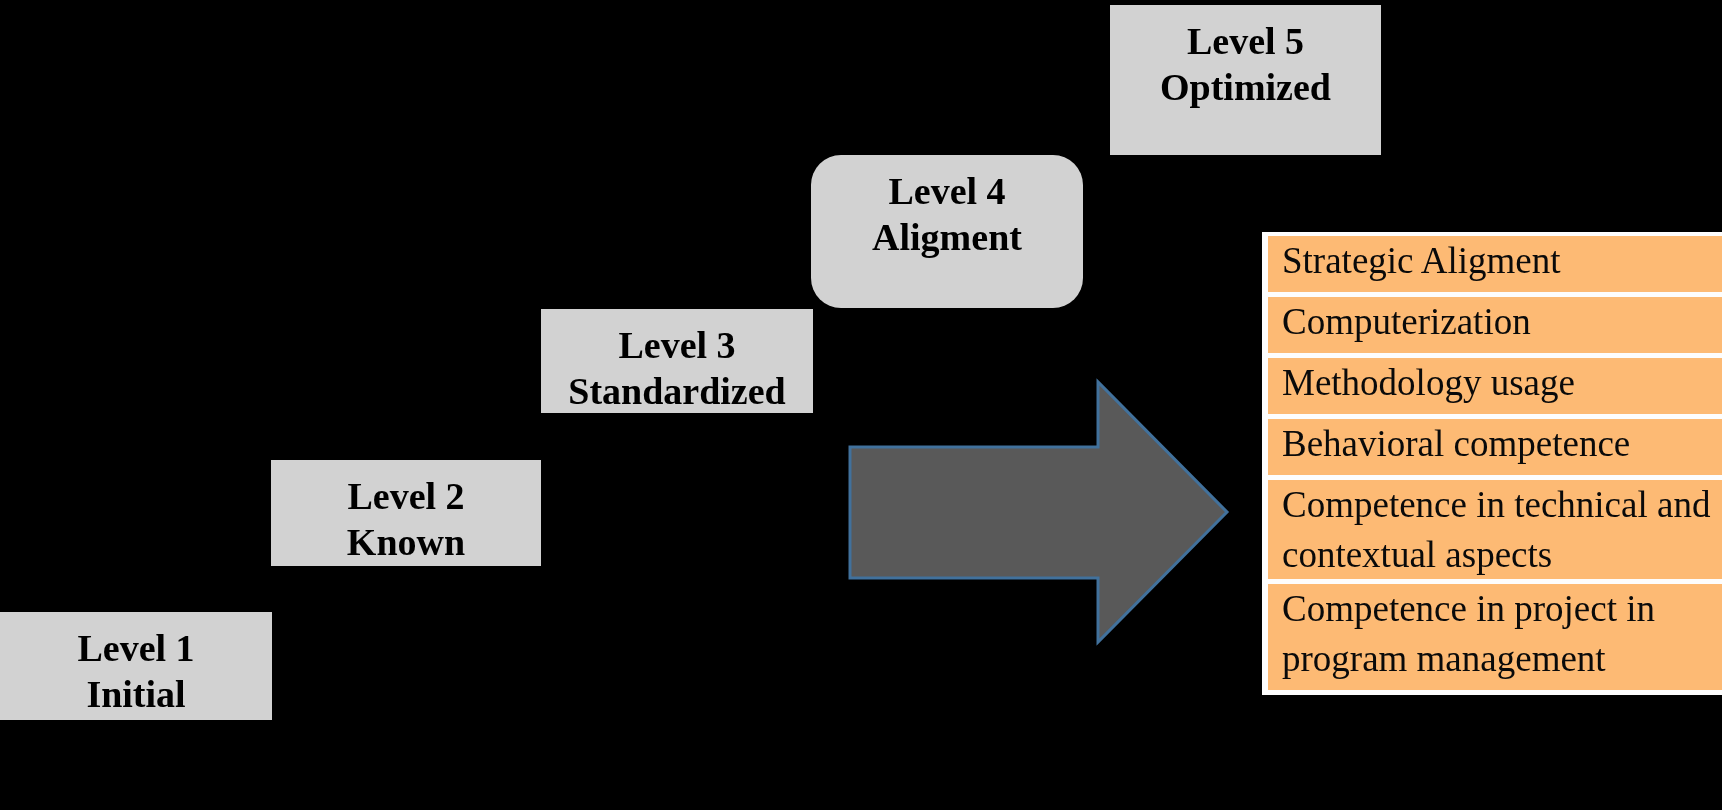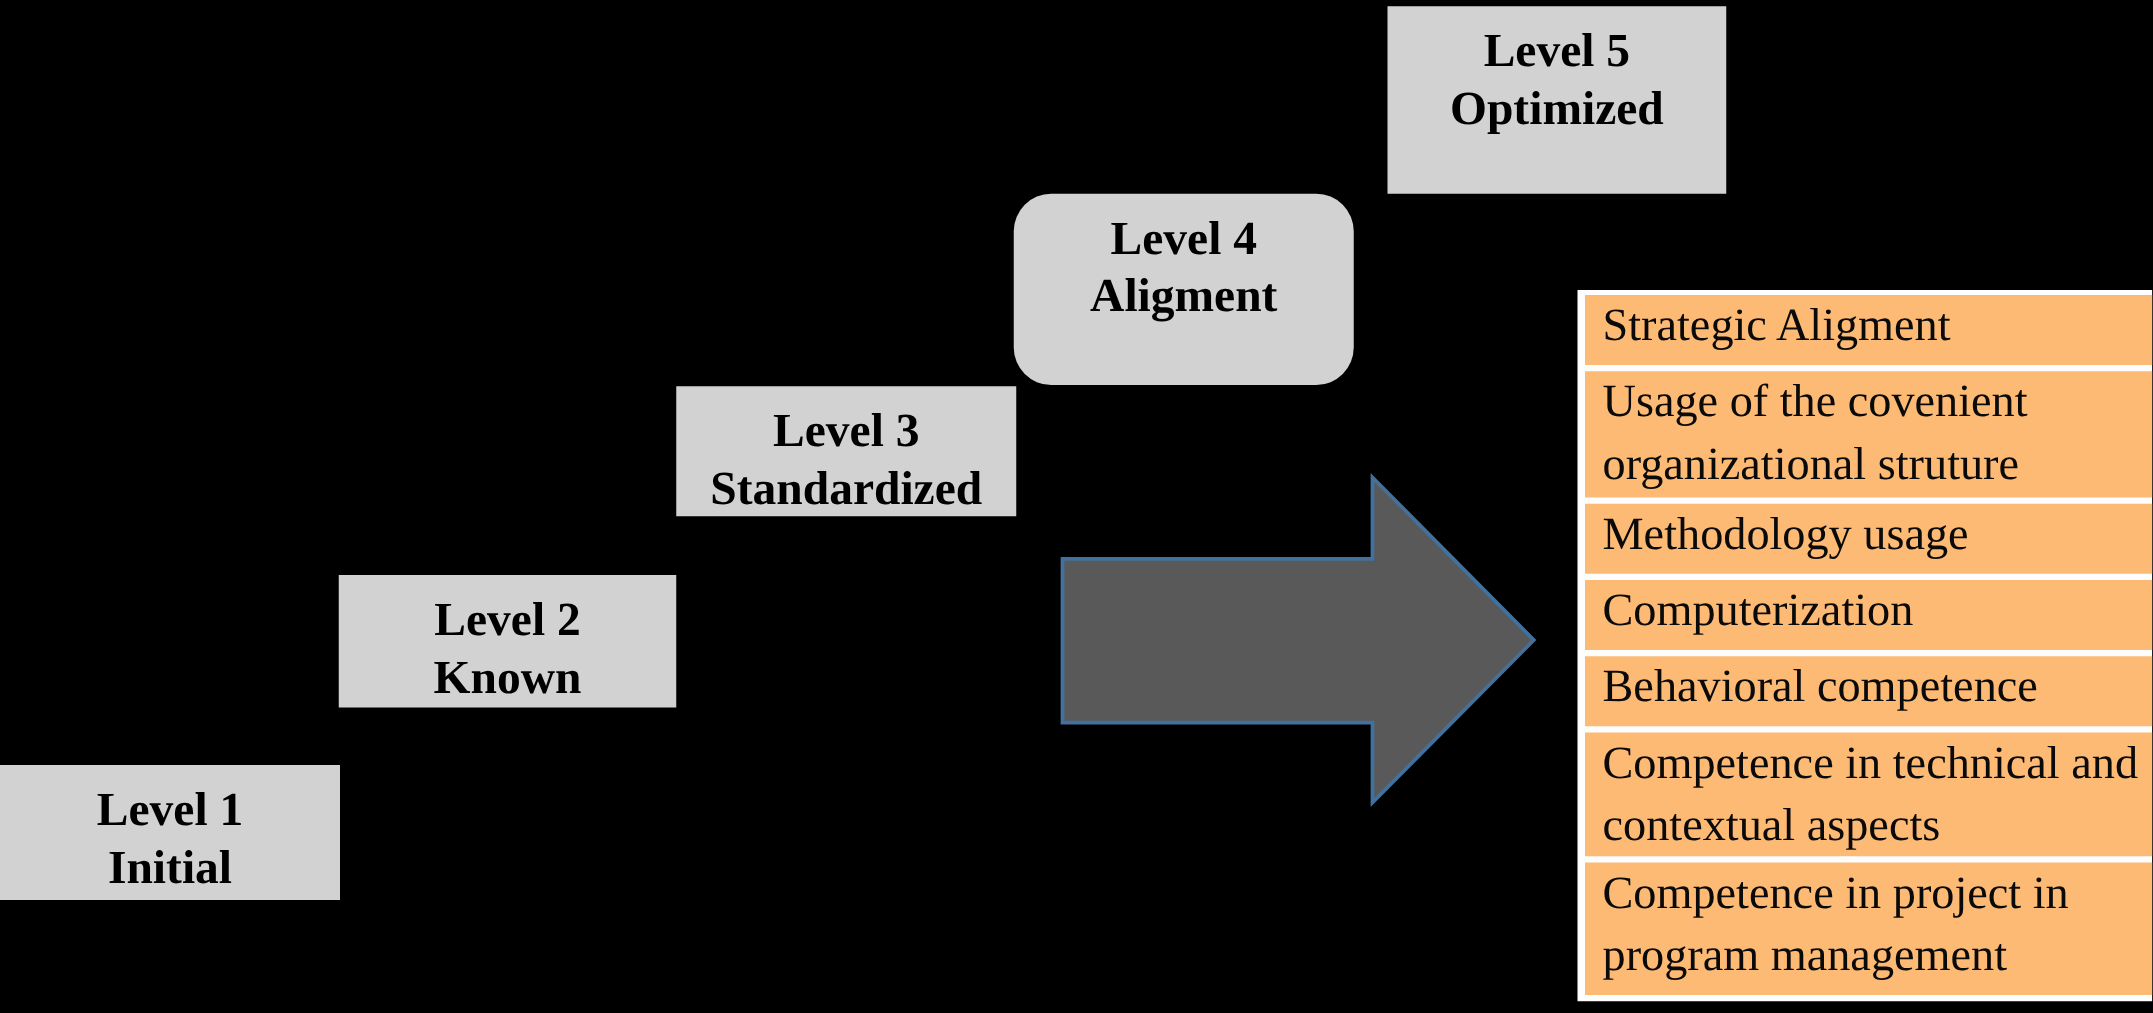--- a/index.html
+++ b/index.html
@@ -98,28 +98,25 @@
   </div>
 
   <svg class="arrow-svg" viewBox="0 0 1722 810">
     <polygon points="850,447 1098,447 1098,382 1227,512 1098,642 1098,578 850,578" stroke-width="3" fill="#595959" stroke="#41719C"></polygon>
   </svg>
 
   <div class="factors-table">
     <div class="factor-row r1">
       <span class="txt">Strategic Aligment</span>
     </div>
-    <div class="factor-row r2">
-      <span class="txt">Usage of the covenient organizational struture</span>
+    <div class="factor-row r3">
+      <span class="txt">Computerization</span>
     </div>
     <div class="factor-row r4">
       <span class="txt">Methodology usage</span>
-    </div>
-    <div class="factor-row r3">
-      <span class="txt">Computerization</span>
     </div>
     <div class="factor-row r5">
       <span class="txt">Behavioral competence</span>
     </div>
     <div class="factor-row r6">
       <span class="txt">Competence in technical and contextual aspects</span>
     </div>
     <div class="factor-row r7">
       <span class="txt">Competence in project in program management</span>
     </div>

